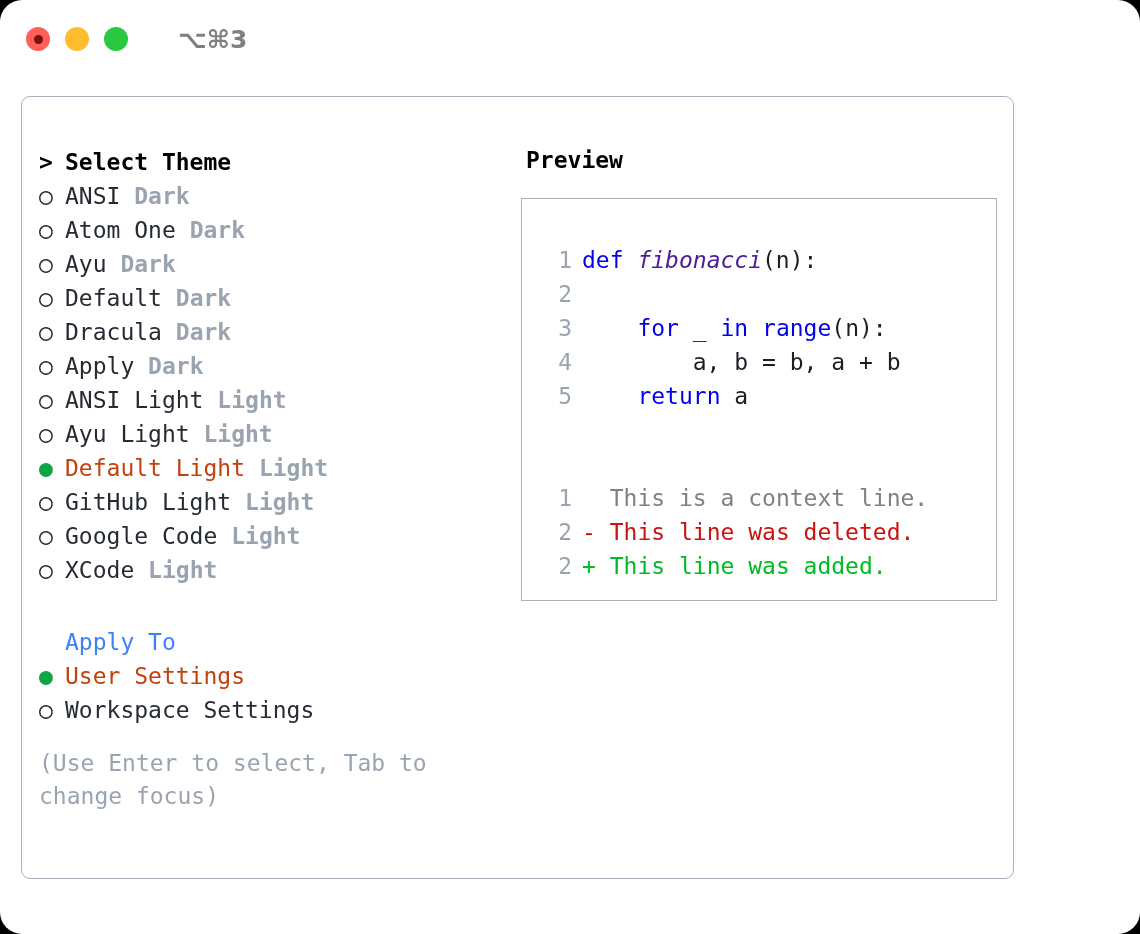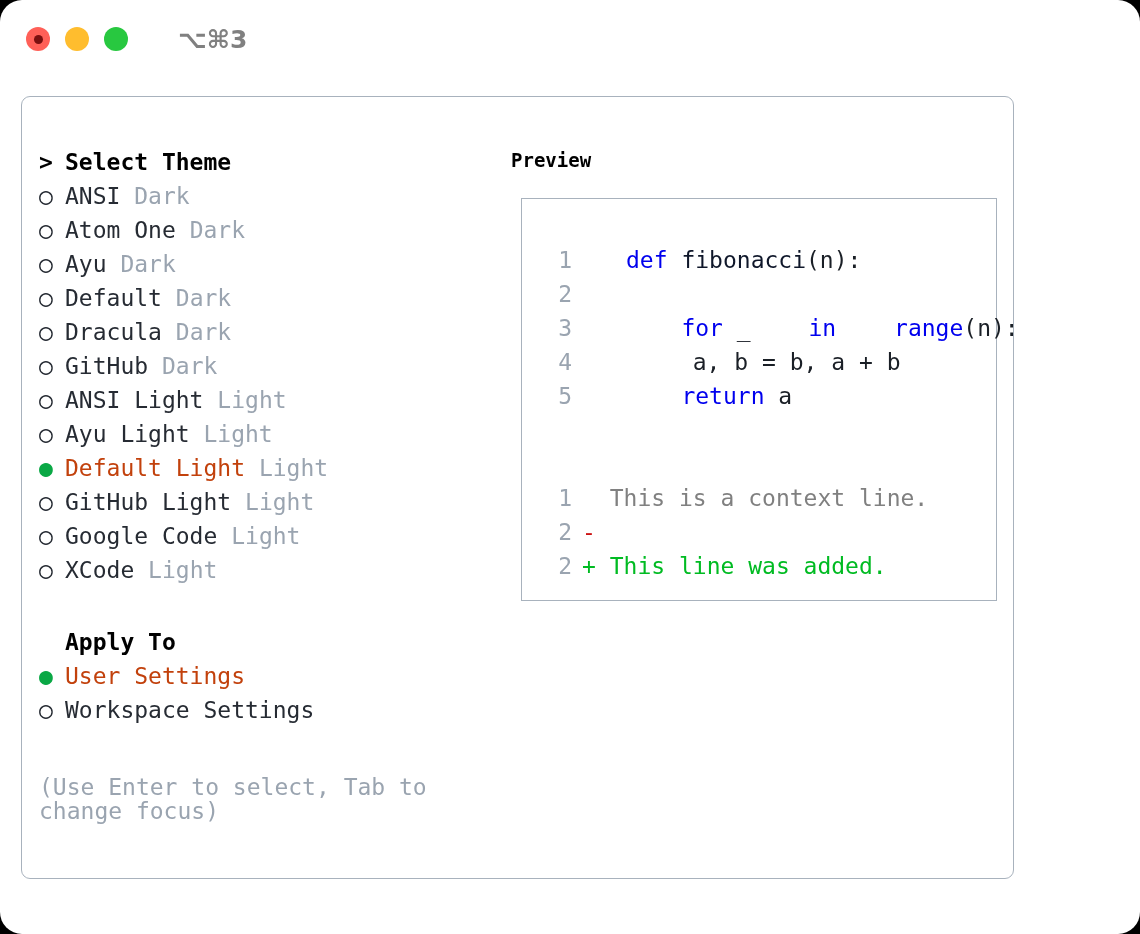--- a/index.html
+++ b/index.html
@@ -112,53 +112,52 @@
   .head-row {
     font-weight: bold;
     color: #000000;
   }
   .head-row .marker { font-weight: bold; color: #000000; }
 
   .row.selected .marker { color: #0aa845; }
   .row.selected .label  { color: #c2410c; }
 
   .label { color: #262b33; }
-  .variant { color: #9aa4b0; }
+  .variant { color: #9aa4b0; font-weight: bold; }
 
   .section-gap { height: 38px; }
   .section-head {
     font-size: 23px;
     line-height: 34px;
-    color: #000000;
+    color: #3b82f6;
     padding-left: 26px;
     white-space: pre;
-    font-weight: bold;
   }
 
   .hint {
-    margin-top: 48px;
-    font-size: 23px;
-    line-height: 24px;
+    margin-top: 20px;
+    font-size: 23px;
+    line-height: 33px;
     color: #9aa4b0;
     width: 412px;
   }
 
   
   .right-col {
     flex: 1;
     padding: 48px 0 0 0;
     box-sizing: border-box;
     position: relative;
   }
   .preview-title {
-    font-size: 19px;
+    font-size: 23px;
     line-height: 30px;
     font-weight: bold;
     color: #000000;
-    margin-left: 9px;
+    margin-left: 24px;
   }
   .preview-box {
     margin-top: 23px;
     margin-left: 19px;
     width: 476px;
     height: 403px;
     border: 1px solid #a8b2bd;
     box-sizing: border-box;
     padding: 44px 0 0 16px;
     background: #ffffff;
@@ -170,22 +169,22 @@
     white-space: pre;
   }
   .lineno {
     width: 34px;
     flex: 0 0 34px;
     text-align: right;
     color: #9aa4b0;
     margin-right: 10px;
   }
   .blank-line { height: 34px; }
-  .kw   { color: #0000ee; margin-left: 44px; }
-  .fn   { color: #0f172a; }
+  .kw   { color: #0000ee; }
+  .fn   { color: #4c1d95; font-style: italic; }
   .pln  { color: #1a1f26; }
   .ctx  { color: #808080; text-align: right; }
   .del  { color: #cc1111; }
   .add  { color: #00bb22; }
 </style>
 </head>
 <body>
 
 <div class="window">
 
@@ -223,21 +222,21 @@
 
         <div class="row">
           <span class="marker">○</span><span class="label">Default</span><span> </span><span class="variant">Dark</span>
         </div>
 
         <div class="row">
           <span class="marker">○</span><span class="label">Dracula</span><span> </span><span class="variant">Dark</span>
         </div>
 
         <div class="row">
-          <span class="marker">○</span><span class="label">GitHub</span><span> </span><span class="variant">Dark</span>
+          <span class="marker">○</span><span class="label">Apply</span><span> </span><span class="variant">Dark</span>
         </div>
 
         <div class="row">
           <span class="marker">○</span><span class="label">ANSI Light</span><span> </span><span class="variant">Light</span>
         </div>
 
         <div class="row">
           <span class="marker">○</span><span class="label">Ayu Light</span><span> </span><span class="variant">Light</span>
         </div>
 
@@ -298,21 +297,21 @@
           </div>
 
           <div class="blank-line"></div>
           <div class="blank-line"></div>
 
           <div class="code-line">
             <span class="lineno">1</span><span class="ctx"> </span><span class="ctx"> </span><span class="ctx">This is a context line.</span>
           </div>
 
           <div class="code-line">
-            <span class="lineno">2</span><span class="del">-</span><span class="del"> </span>
+            <span class="lineno">2</span><span class="del">-</span><span class="del"> </span><span class="del">This line was deleted.</span>
           </div>
 
           <div class="code-line">
             <span class="lineno">2</span><span class="add">+</span><span class="add"> </span><span class="add">This line was added.</span>
           </div>
 
         </div>
       </div>
 
     </div>

